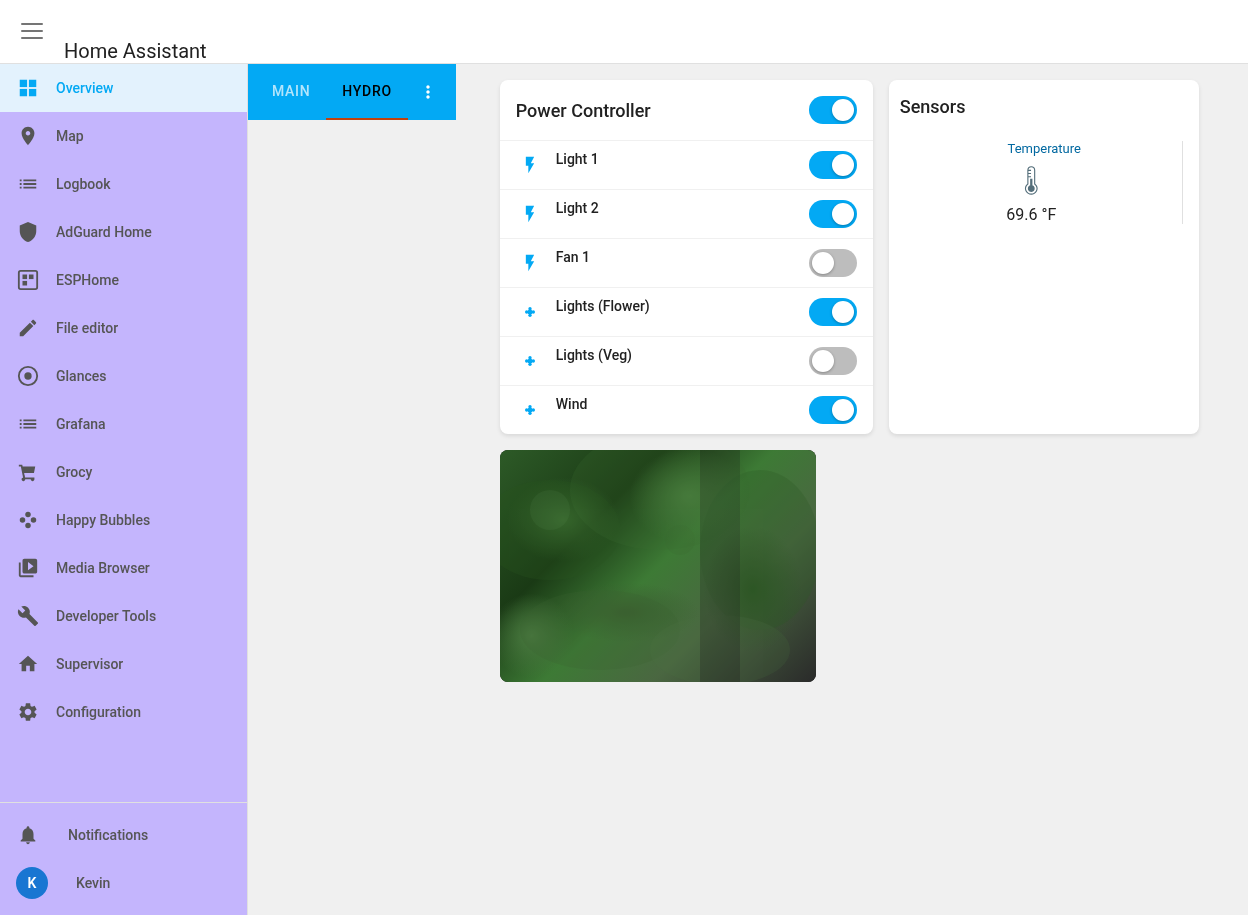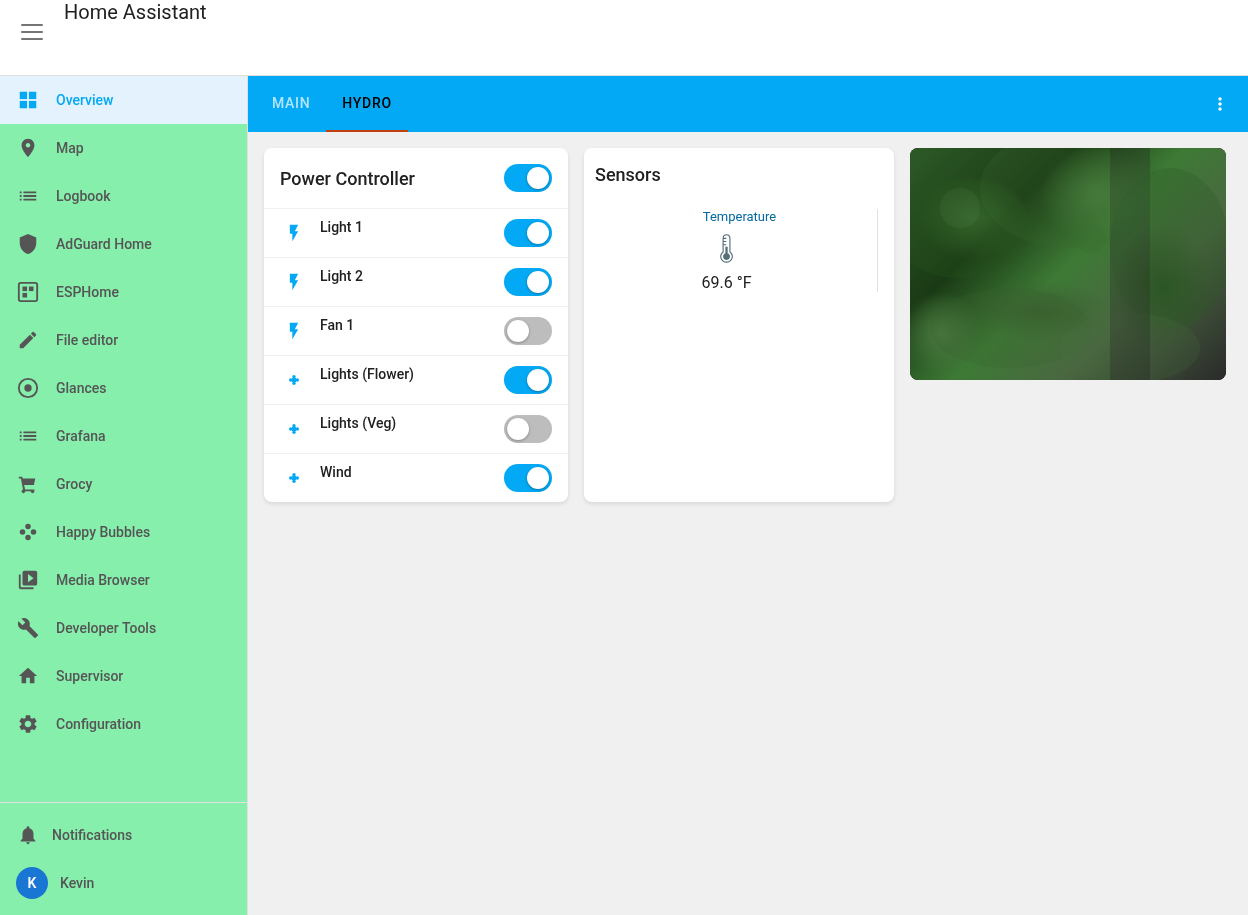--- a/index.html
+++ b/index.html
@@ -1,58 +1,58 @@
 <!DOCTYPE html>
 <html><head>
   <meta charset="utf-8">
   <style>
     * { box-sizing: border-box; margin: 0; padding: 0; }
     body { font-family: Roboto, sans-serif; display: flex; flex-direction: column; height: 915px; width: 1248px; overflow: hidden; background: #f0f0f0; }
 
     
     .header {
-      display: flex; align-items: flex-start; background: #fff; height: 76px;
+      display: flex; align-items: flex-end; background: #fff; height: 64px;
       border-bottom: 1px solid #e0e0e0; z-index: 10; flex-shrink: 0;
     }
     .header-menu-btn {
       width: 64px; height: 64px; display: flex; align-items: center; justify-content: center;
       cursor: pointer; color: #555;
     }
     .header-title { font-size: 20px; font-weight: 400; color: #212121; flex: 1; }
 
     
     .app-body { display: flex; flex: 1; overflow: hidden; }
 
     
     .sidebar {
-      width: 248px; background: #86efac; display: flex; flex-direction: column;
+      width: 248px; background: #c4b5fd; display: flex; flex-direction: column;
       border-right: 1px solid #e0e0e0; flex-shrink: 0; overflow-y: auto;
     }
     .sidebar-nav { flex: 1; overflow-y: auto; }
     .sidebar-item {
       display: flex; align-items: center; height: 48px; padding: 0 16px;
       cursor: pointer; color: #555; font-size: 14px; font-weight: 500;
       gap: 16px; transition: background 0.15s;
     }
     .sidebar-item.active { color: #03a9f4; background: #e3f2fd; }
     .sidebar-item.active .sidebar-icon { color: #03a9f4; }
     .sidebar-icon { width: 24px; height: 24px; display: flex; align-items: center; justify-content: center; font-size: 18px; flex-shrink: 0; }
     .sidebar-bottom { border-top: 1px solid #e0e0e0; padding: 8px 0; }
     .sidebar-bottom-item {
       display: flex; align-items: center; height: 48px; padding: 0 16px;
-      cursor: pointer; color: #555; font-size: 14px; font-weight: 500; gap: 12px;
+      cursor: pointer; color: #555; font-size: 14px; font-weight: 500; gap: 28px;
     }
     .avatar {
       width: 32px; height: 32px; border-radius: 50%; background: #1976d2;
       display: flex; align-items: center; justify-content: center;
       color: #fff; font-size: 14px; font-weight: 600; flex-shrink: 0;
     }
 
     
-    .main-content { flex: 1; display: flex; flex-direction: column; overflow: hidden; }
+    .main-content { flex: 1; display: flex; flex-direction: row; overflow: hidden; gap: 28px; }
 
     
     .tab-bar {
       background: #03a9f4; display: flex; align-items: center; height: 56px;
       padding: 0 8px; flex-shrink: 0;
     }
     .tab {
       color: rgba(255,255,255,0.7); font-size: 14px; font-weight: 500;
       padding: 0 16px; height: 56px; display: flex; align-items: center;
       cursor: pointer; letter-spacing: 0.05em; border-bottom: 3px solid transparent;
@@ -70,21 +70,21 @@
 
     
     .card {
       background: #fff; border-radius: 8px; box-shadow: 0 2px 4px rgba(0,0,0,0.1);
       overflow: hidden;
     }
     .card-header { padding: 16px 11px 8px; display: flex; align-items: center; justify-content: space-between; }
     .card-title { font-size: 18px; font-weight: 500; color: #212121; }
 
     
-    .power-card { width: 304px; }
+    .power-card { width: 373px; }
     .power-card-header { padding: 16px; display: flex; align-items: center; justify-content: space-between; }
 
     
     .toggle-wrap { display: inline-block; cursor: pointer; }
     .toggle {
       width: 48px; height: 28px; border-radius: 14px; position: relative;
       transition: background 0.2s;
     }
     .toggle.on { background: #03a9f4; }
     .toggle.off { background: #bdbdbd; }

